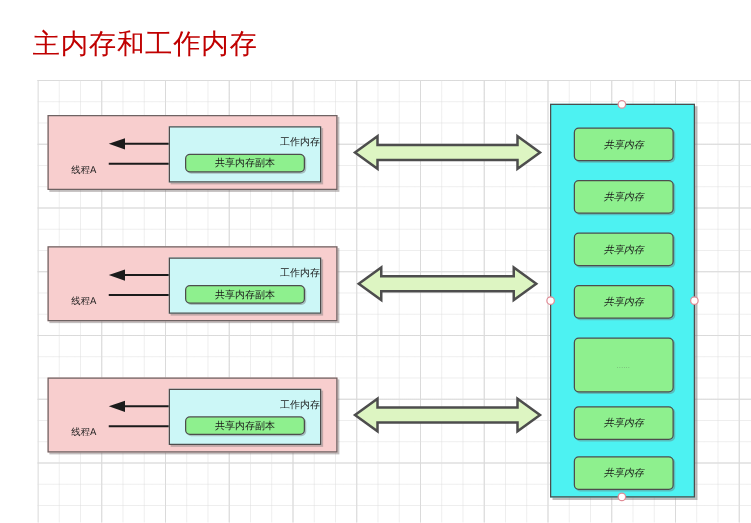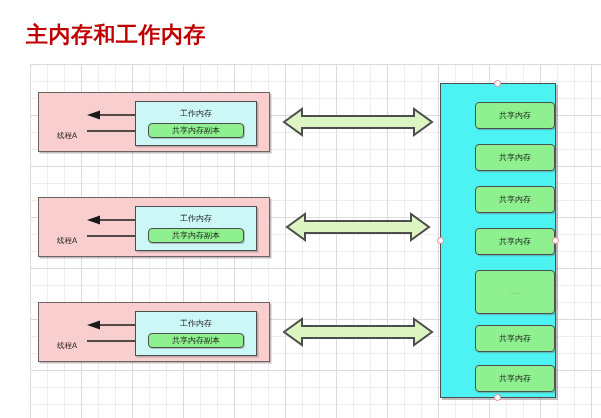--- a/index.html
+++ b/index.html
@@ -39,21 +39,21 @@
     background-position: 0 0, 0 0, 0 0, 0 0;
     pointer-events: none;
   }
 
   
   #title {
     position: absolute;
     left: 26px;
     top: 20px;
     font-size: 22px;
-    font-weight: bold;
+    font-weight: normal;
     color: #c00000;
     letter-spacing: 0.5px;
     white-space: nowrap;
   }
 
   
   .thread-box {
     position: absolute;
     background: #f8cece;
     border: 1.5px solid #6e6363;
@@ -74,21 +74,21 @@
     position: absolute;
     background: #ccf7f7;
     border: 1.5px solid #4d4d4d;
     box-sizing: border-box;
     box-shadow: 1.5px 1.5px 0 rgba(110,110,110,0.4);
   }
   .wm-title {
     position: absolute;
     left: 0; right: 0;
     top: 6px;
-    text-align: center;
+    text-align: right;
     font-size: 8px;
     color: #1b1b1b;
     white-space: nowrap;
   }
   .shared-copy {
     position: absolute;
     left: 12px;
     right: 12px;
     bottom: 7px;
     height: 15px;
@@ -124,33 +124,34 @@
     top: 83px;
     width: 116px;
     height: 315px;
     background: #4df2f2;
     border: 1.5px solid #4d4d4d;
     box-sizing: border-box;
     box-shadow: 2px 2px 0 rgba(110,110,110,0.45);
   }
   .mem-cell {
     position: absolute;
-    left: 34px;
+    left: 18px;
     width: 80px;
     background: #8ef08e;
     border: 1.5px solid #4d4d4d;
     border-radius: 4px;
     box-sizing: border-box;
     display: flex;
     align-items: center;
     justify-content: center;
     font-size: 8px;
     color: #1b1b1b;
     white-space: nowrap;
     box-shadow: 1.2px 1.2px 0 rgba(110,110,110,0.4);
+    font-style: italic;
   }
   .mem-cell.ellipsis {
     font-size: 4px;
     letter-spacing: 0.5px;
     color: #555;
   }
 
   
   .handle {
     position: absolute;

